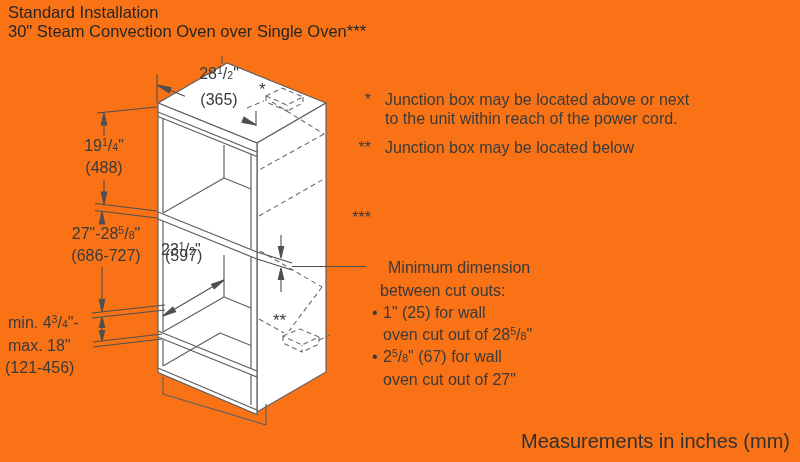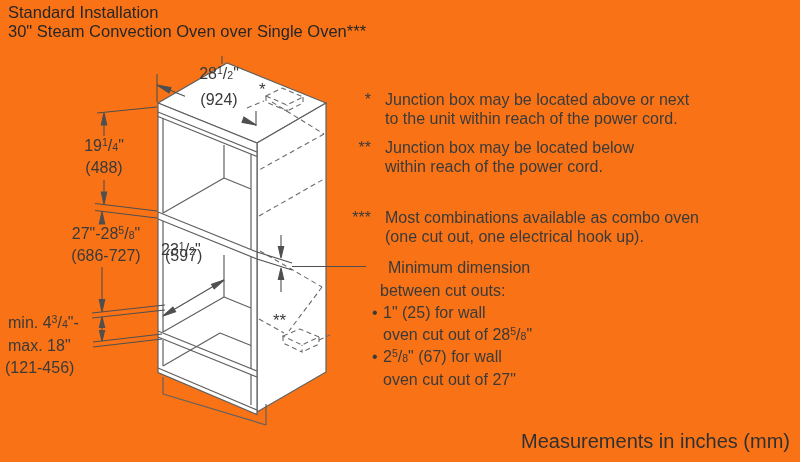--- a/index.html
+++ b/index.html
@@ -128,21 +128,21 @@
         <polygon points="281,268 278.3,279.5 283.7,279.5" fill="#4f4f4f"></polygon>
         <line x1="292" y1="266.5" x2="366" y2="266.5"></line>
       </g>
     </g>
   </svg>
 
   <div class="txt title" style="left:8px;top:3px">Standard Installation</div>
   <div class="txt title" style="left:8px;top:22px">30" Steam Convection Oven over Single Oven***</div>
 
   <div class="txt ctr" style="left:177px;top:64px;width:84px"><span>28</span><span class="fn">1</span><span>/</span><span class="fd">2</span><span>"</span></div>
-  <div class="txt ctr" style="left:177px;top:90px;width:84px">(924)</div>
+  <div class="txt ctr" style="left:177px;top:90px;width:84px">(365)</div>
 
   <div class="txt ctr" style="left:62px;top:136px;width:84px"><span>19</span><span class="fn">1</span><span>/</span><span class="fd">4</span><span>"</span></div>
   <div class="txt ctr" style="left:62px;top:158px;width:84px">(488)</div>
 
   <div class="txt ctr" style="left:44px;top:224px;width:124px"><span>27"-28</span><span class="fn">5</span><span>/</span><span class="fd">8</span><span>"</span></div>
   <div class="txt ctr" style="left:44px;top:246px;width:124px">(686-727)</div>
 
   <div class="txt" style="left:161px;top:240px"><span>23</span><span class="fn">1</span><span>/</span><span class="fd">2</span><span>"</span></div>
   <div class="txt" style="left:165px;top:246px">(597)</div>
 
@@ -158,30 +158,25 @@
     <span class="nbody">
       <span>Junction box may be located above or next</span>
       <span>to the unit within reach of the power cord.</span>
     </span>
   </div>
 
   <div class="note" style="left:338px;top:138px">
     <span class="marker">**</span>
     <span class="nbody">
       <span>Junction box may be located below</span>
-      <span>within reach of the power cord.</span>
     </span>
   </div>
 
   <div class="note" style="left:338px;top:208px">
     <span class="marker">***</span>
-    <span class="nbody">
-      <span>Most combinations available as combo oven</span>
-      <span>(one cut out, one electrical hook up).</span>
-    </span>
   </div>
 
   <div class="txt" style="left:388px;top:258px">Minimum dimension</div>
   <div class="txt" style="left:380px;top:281px">between cut outs:</div>
   <div class="txt" style="left:372px;top:303px"><span class="bullet">•</span><span>1" (25) for wall</span></div>
   <div class="txt" style="left:383px;top:325px"><span>oven cut out of 28</span><span class="fn">5</span><span>/</span><span class="fd">8</span><span>"</span></div>
   <div class="txt" style="left:372px;top:347px"><span class="bullet">•</span><span><span>2</span><span class="fn">5</span><span>/</span><span class="fd">8</span><span>" (67) for wall</span></span></div>
   <div class="txt" style="left:383px;top:370px">oven cut out of 27"</div>
 
   <div class="txt footer" style="right:10px;top:431px">Measurements in inches (mm)</div>

